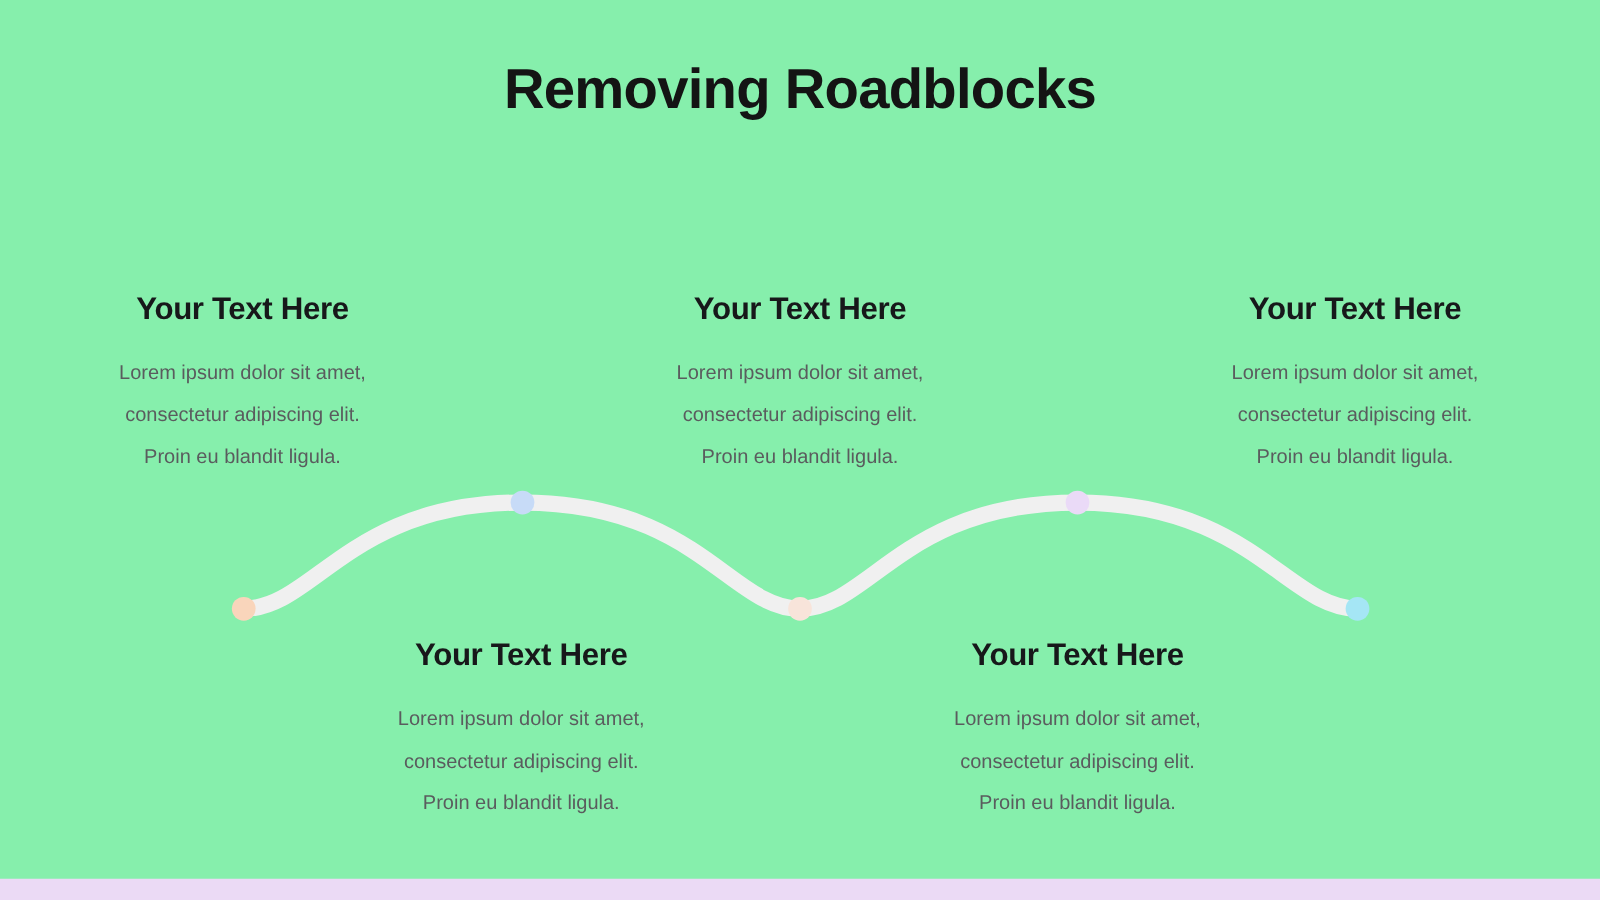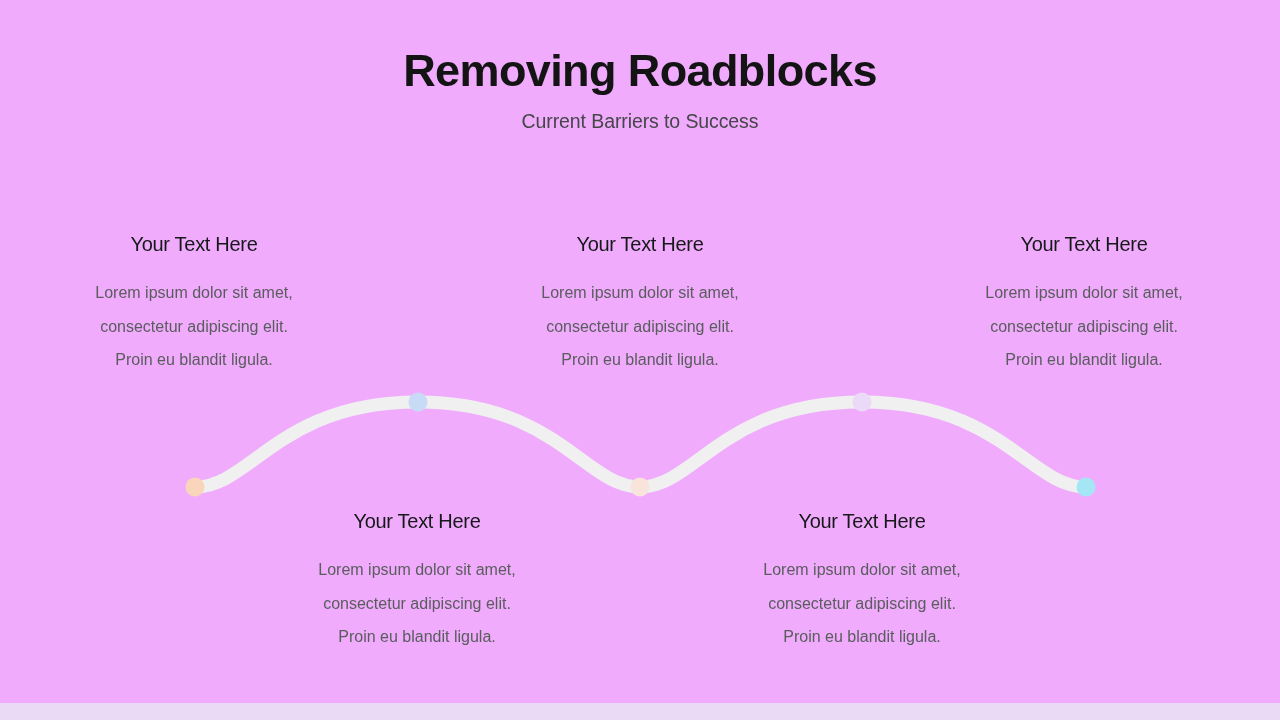--- a/index.html
+++ b/index.html
@@ -14,21 +14,21 @@
     background: #ffffff;
     font-family: "Liberation Sans", sans-serif;
     position: relative;
   }
 
   .slide {
     position: absolute;
     inset: 0;
     width: 1280px;
     height: 720px;
-    background: #f0abfc;
+    background: #86efac;
   }
 
   
   .header {
     position: absolute;
     top: 46px;
     left: 0;
     width: 1280px;
     text-align: center;
   }
@@ -65,22 +65,22 @@
   }
 
   
   .block {
     position: absolute;
     width: 280px;
     text-align: center;
   }
 
   .block-title {
-    font-size: 20px;
-    font-weight: normal;
+    font-size: 25px;
+    font-weight: bold;
     color: #17181a;
     letter-spacing: -0.3px;
     line-height: 1.2;
   }
 
   .block-body {
     margin-top: 20px;
     font-size: 16px;
     color: #5a5c5e;
     line-height: 33.5px;
@@ -110,21 +110,20 @@
     background: #ebdaf5;
   }
 </style>
 </head>
 <body>
 
 <div class="slide">
 
   <div class="header">
     <div class="slide-title">Removing Roadblocks</div>
-    <div class="slide-subtitle">Current Barriers to Success</div>
   </div>
 
   <div class="wave-wrap">
     <svg class="wave-svg" viewBox="0 0 1280 150" xmlns="http://www.w3.org/2000/svg">
       <path d="M 195 117
                C 251 117, 279 32, 418 32
                C 557 32, 585 117, 640 117
                C 695 117, 723 32, 862 32
                C 1001 32, 1030 117, 1086 117" fill="none" stroke="#f0f0f0" stroke-width="13" stroke-linecap="round"></path>
       <circle cx="195" cy="117" r="9.5" fill="#f9d5bb"></circle>

